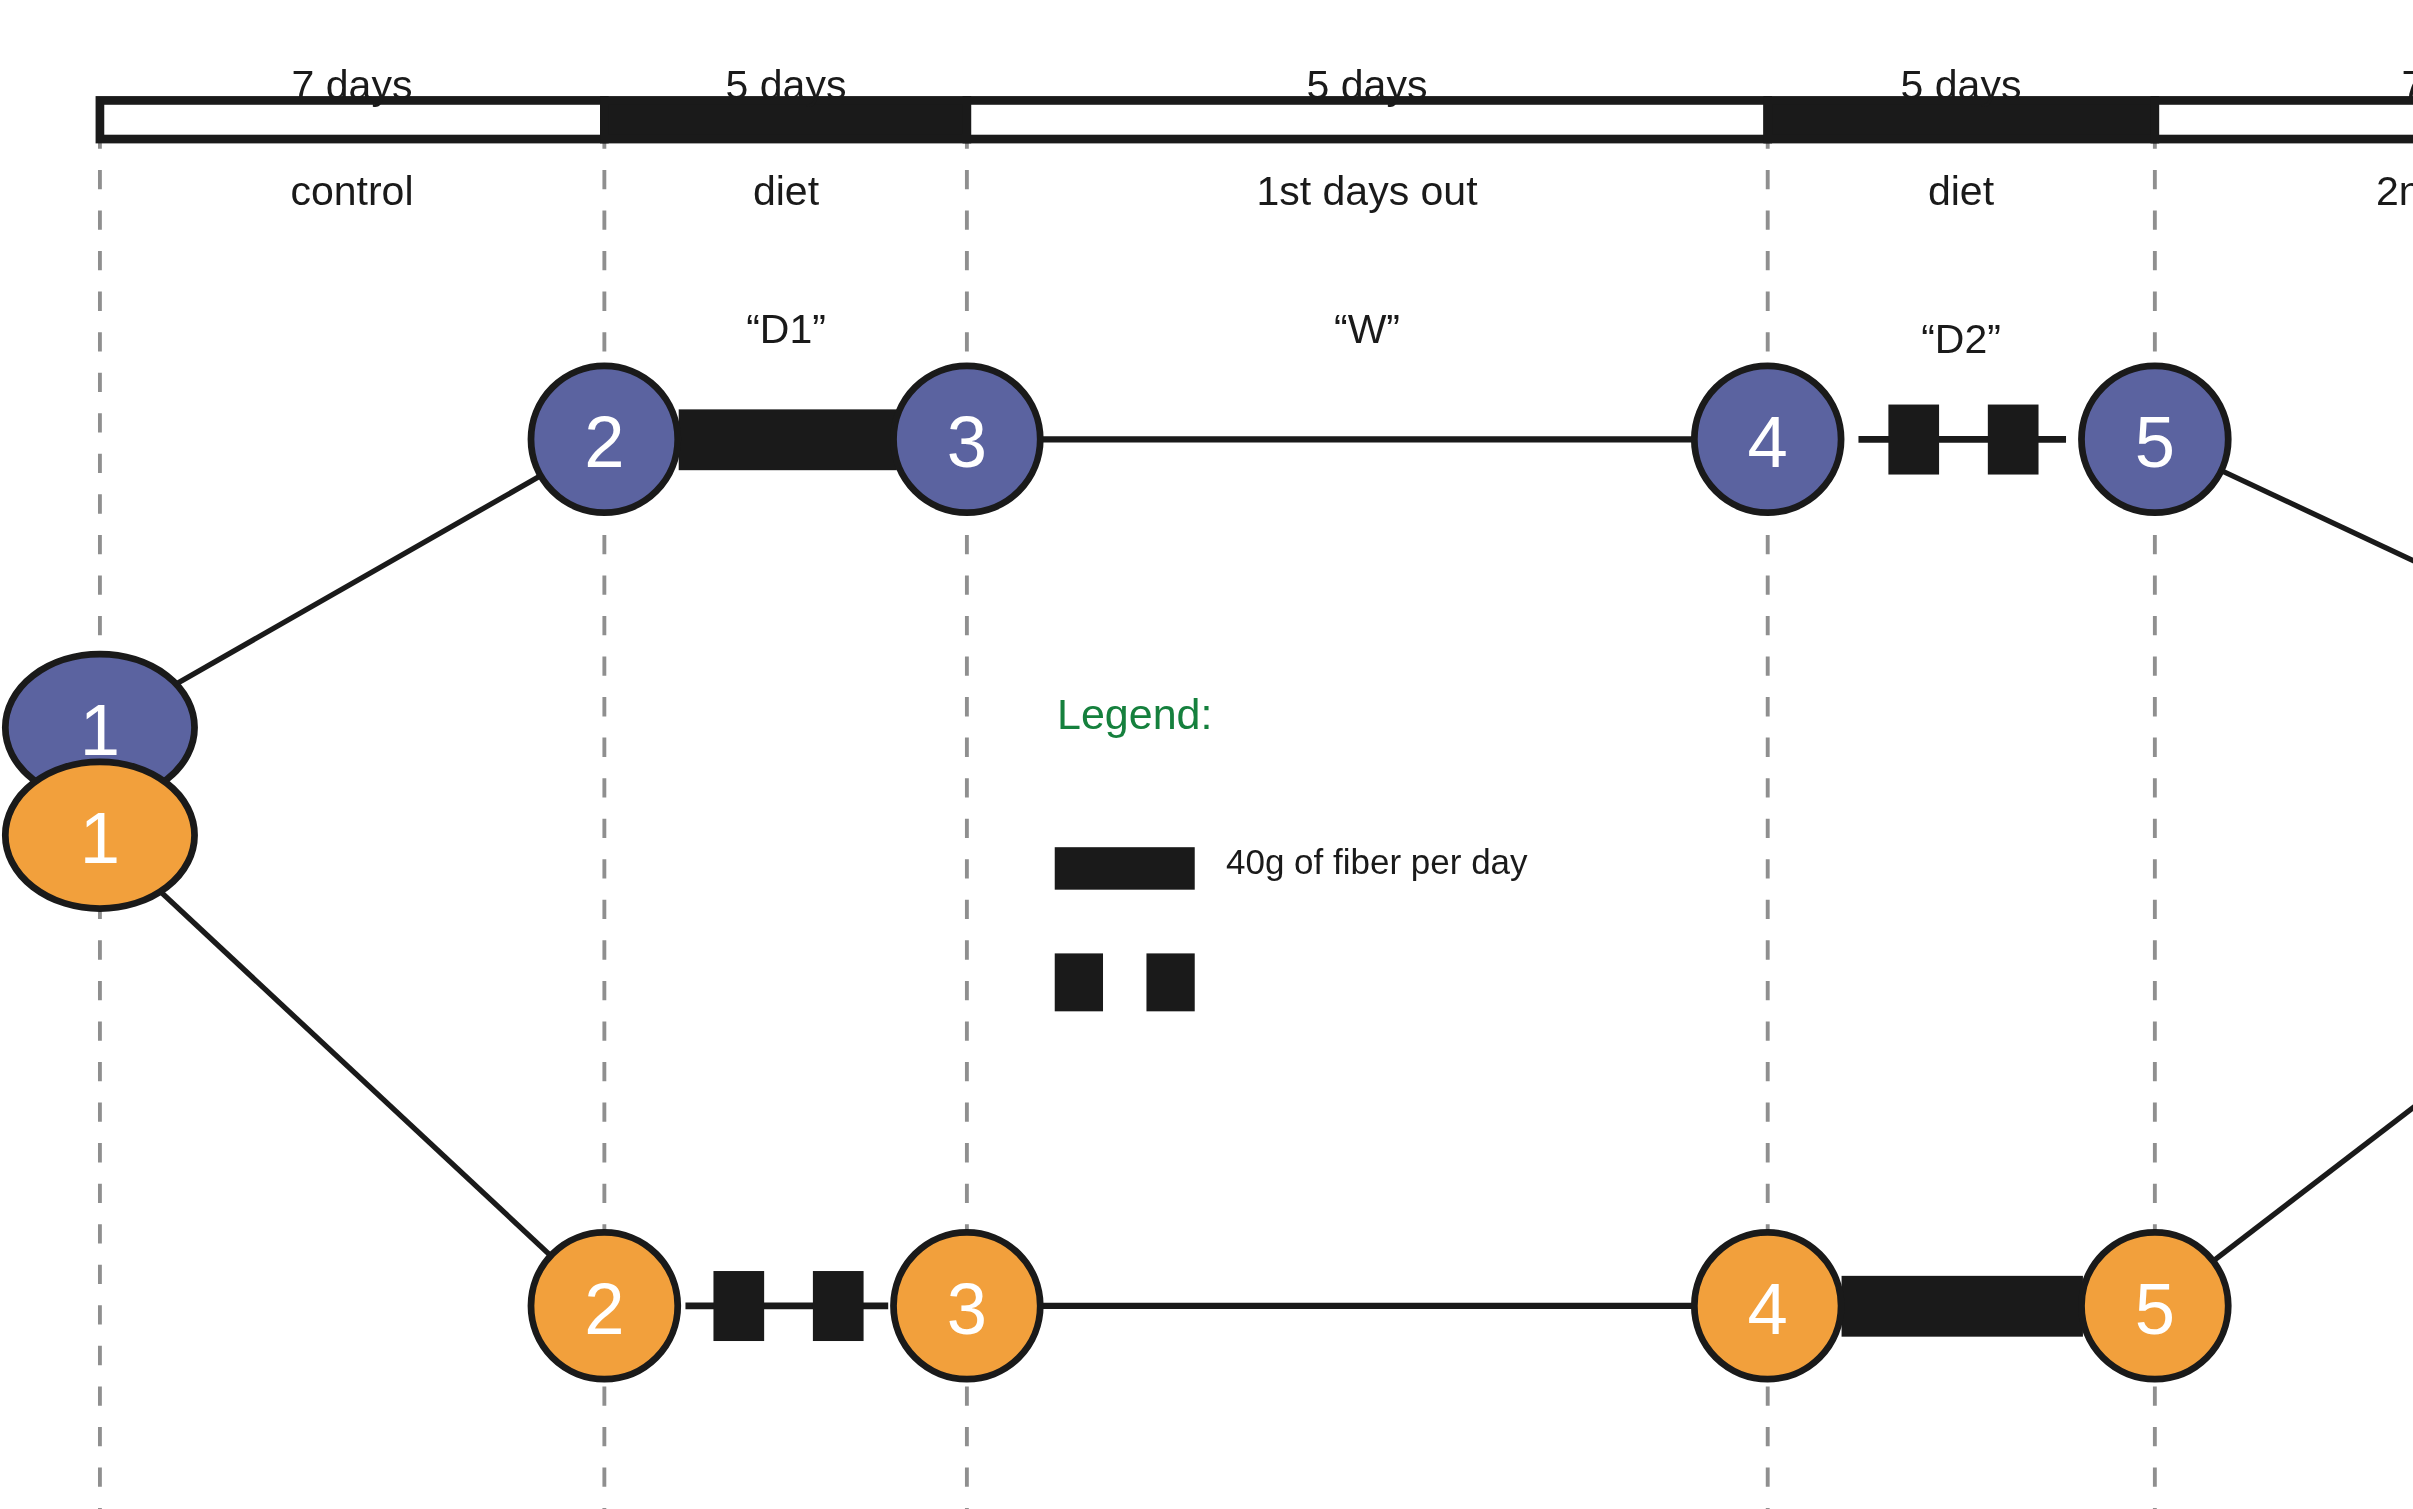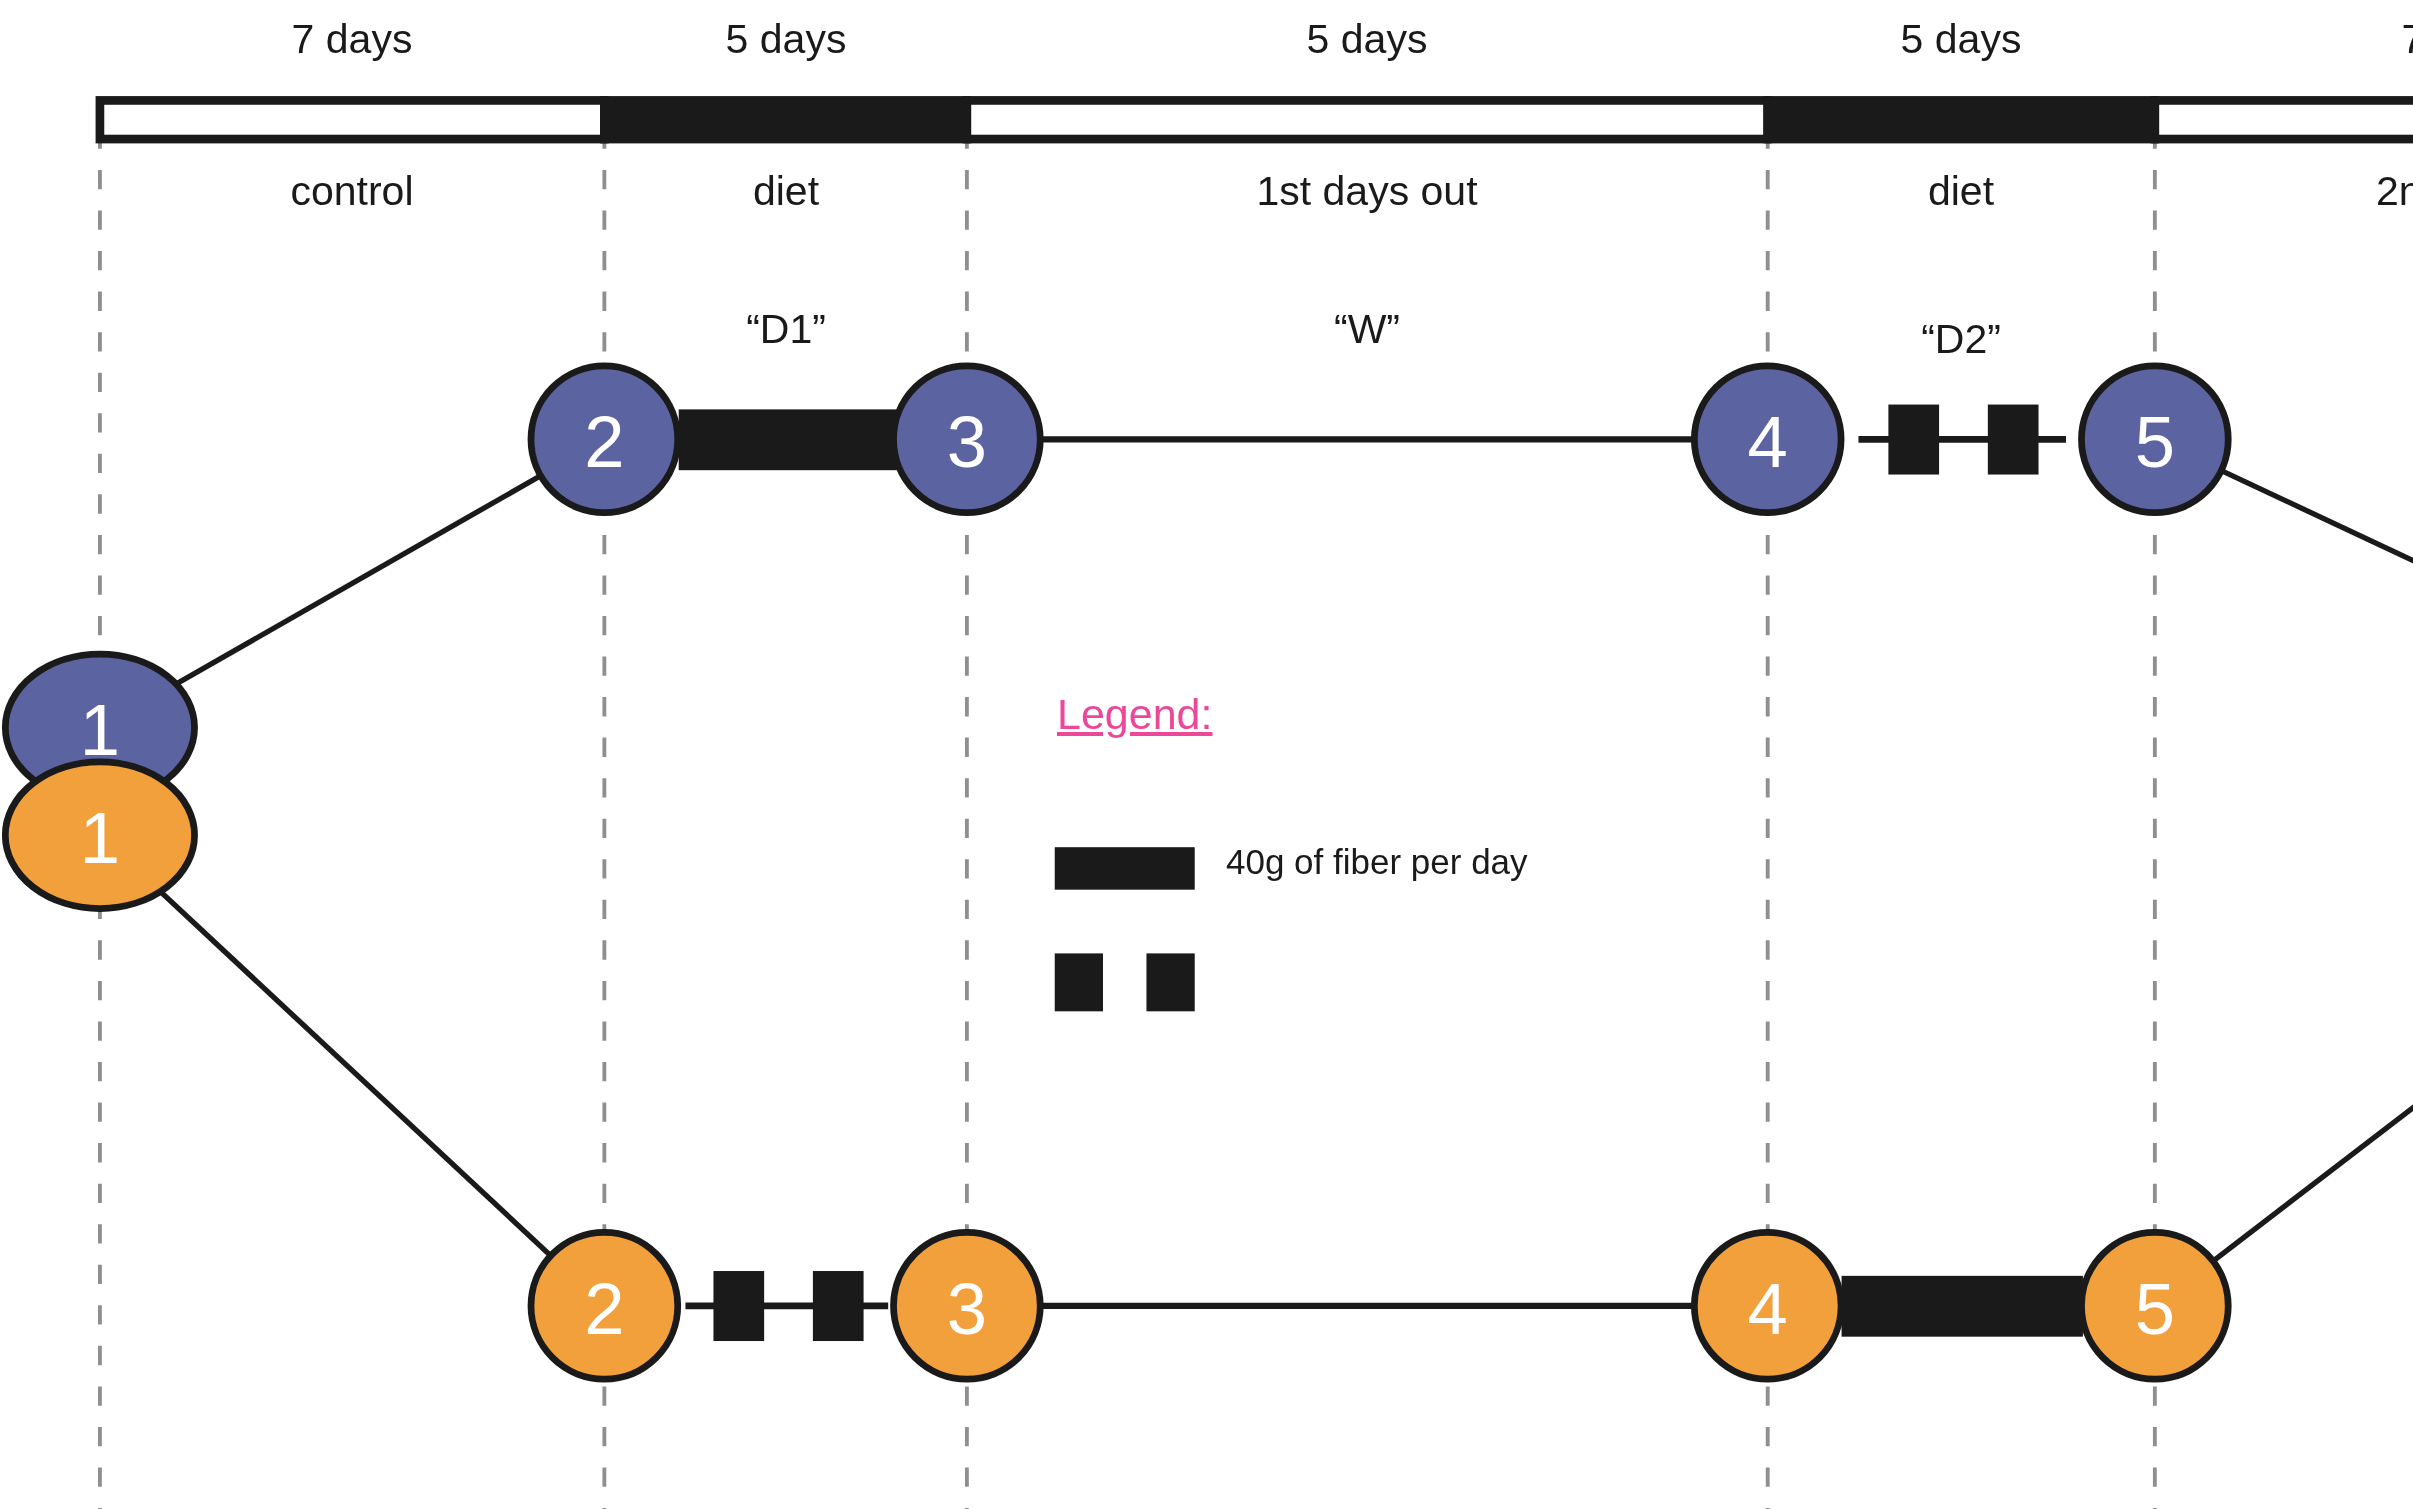--- a/index.html
+++ b/index.html
@@ -3,24 +3,24 @@
 <meta charset="utf-8">
 <style>
   html,body{margin:0;padding:0;background:#ffffff;}
   body{width:2877px;height:1510px;position:relative;overflow:hidden;
        font-family:"Liberation Sans","DejaVu Sans",sans-serif;color:#1a1a1a;}
   .stage{position:absolute;left:0;top:0;width:2877px;height:1510px;}
   svg.canvas{position:absolute;left:0;top:0;width:2877px;height:1510px;}
   .lbl{position:absolute;white-space:nowrap;text-align:center;
        font-family:"Liberation Sans","DejaVu Sans",sans-serif;
        color:#1a1a1a;line-height:1;transform:translateX(-50%);}
-  .days{font-size:41px;}
+  .days{font-size:41px;margin-top:46px;}
   .phase{font-size:41px;}
   .code{font-size:41px;text-align:right;}
-  .legend-title{position:absolute;font-size:43px;white-space:nowrap;color:#ec4899;text-decoration:underline;}
+  .legend-title{position:absolute;font-size:43px;white-space:nowrap;color:#15803d;}
   .legend-text{position:absolute;font-size:35px;white-space:nowrap;color:#1a1a1a;}
   .nodenum{font-family:"Liberation Sans","DejaVu Sans",sans-serif;
            font-size:150px;fill:#ffffff;text-anchor:middle;dominant-baseline:central;}
 </style>
 </head>
 <body>
 
 <div class="stage">
 
   <svg class="canvas" viewBox="0 0 5960 3128">

